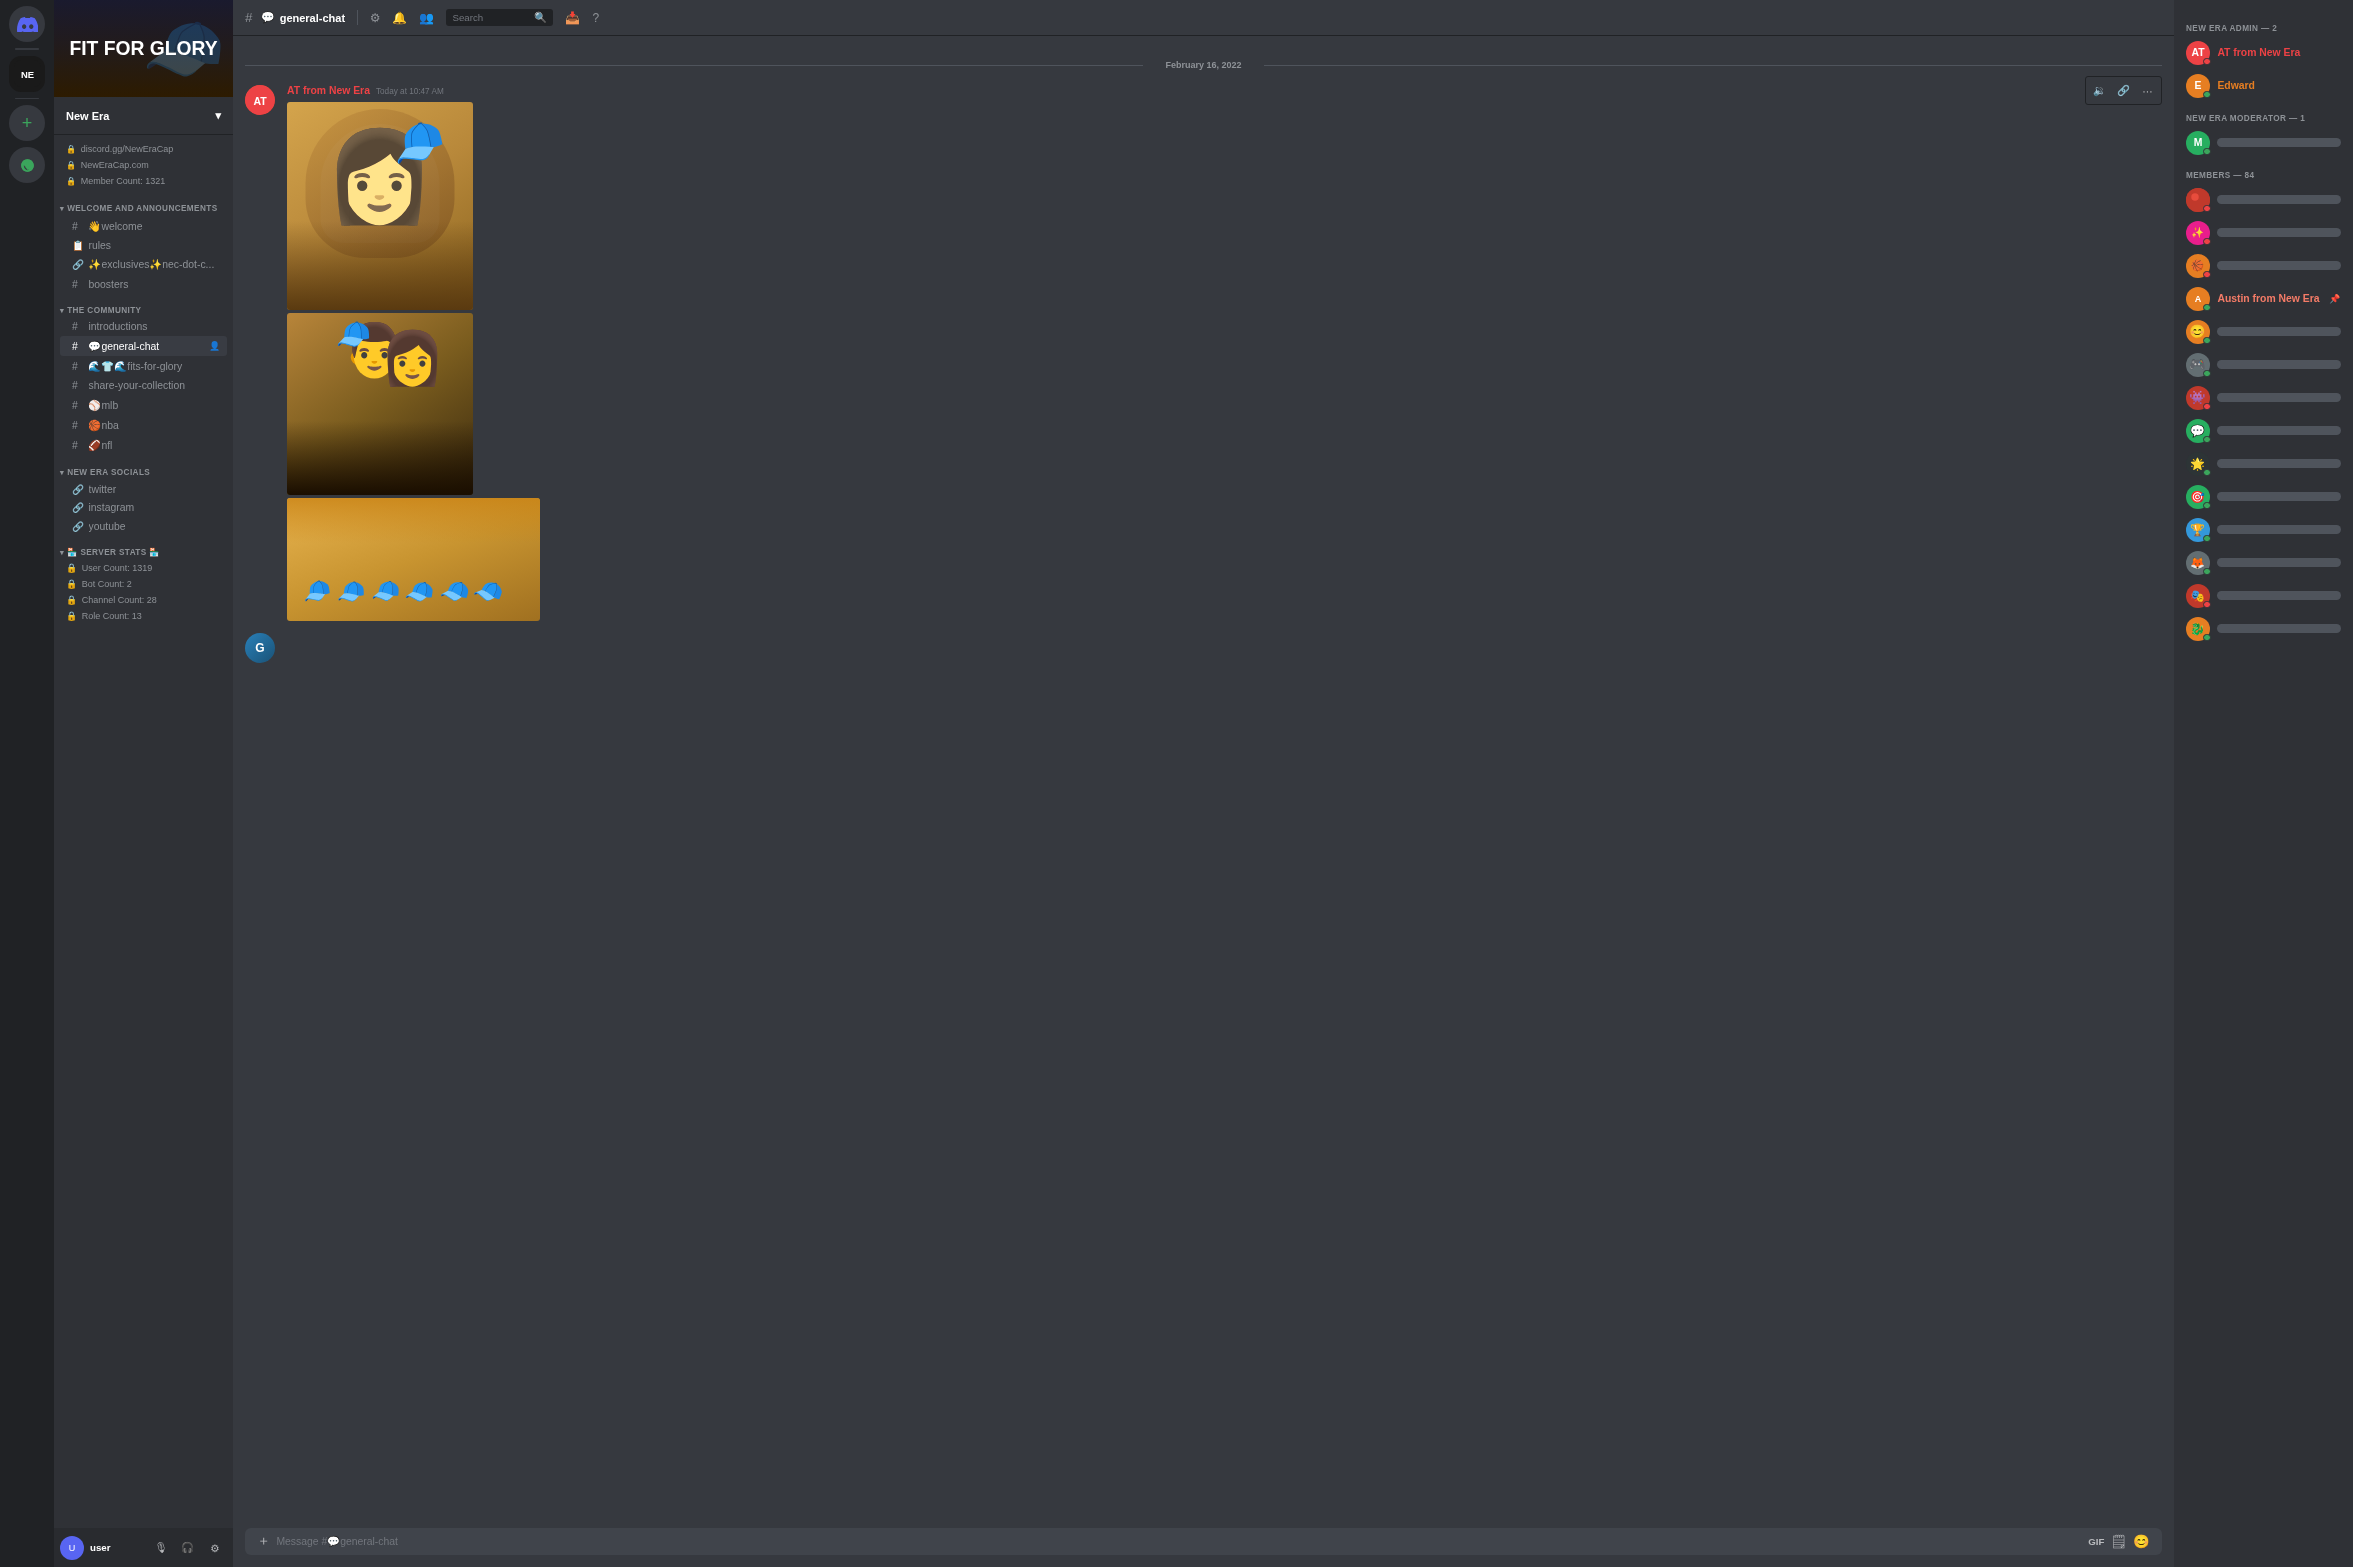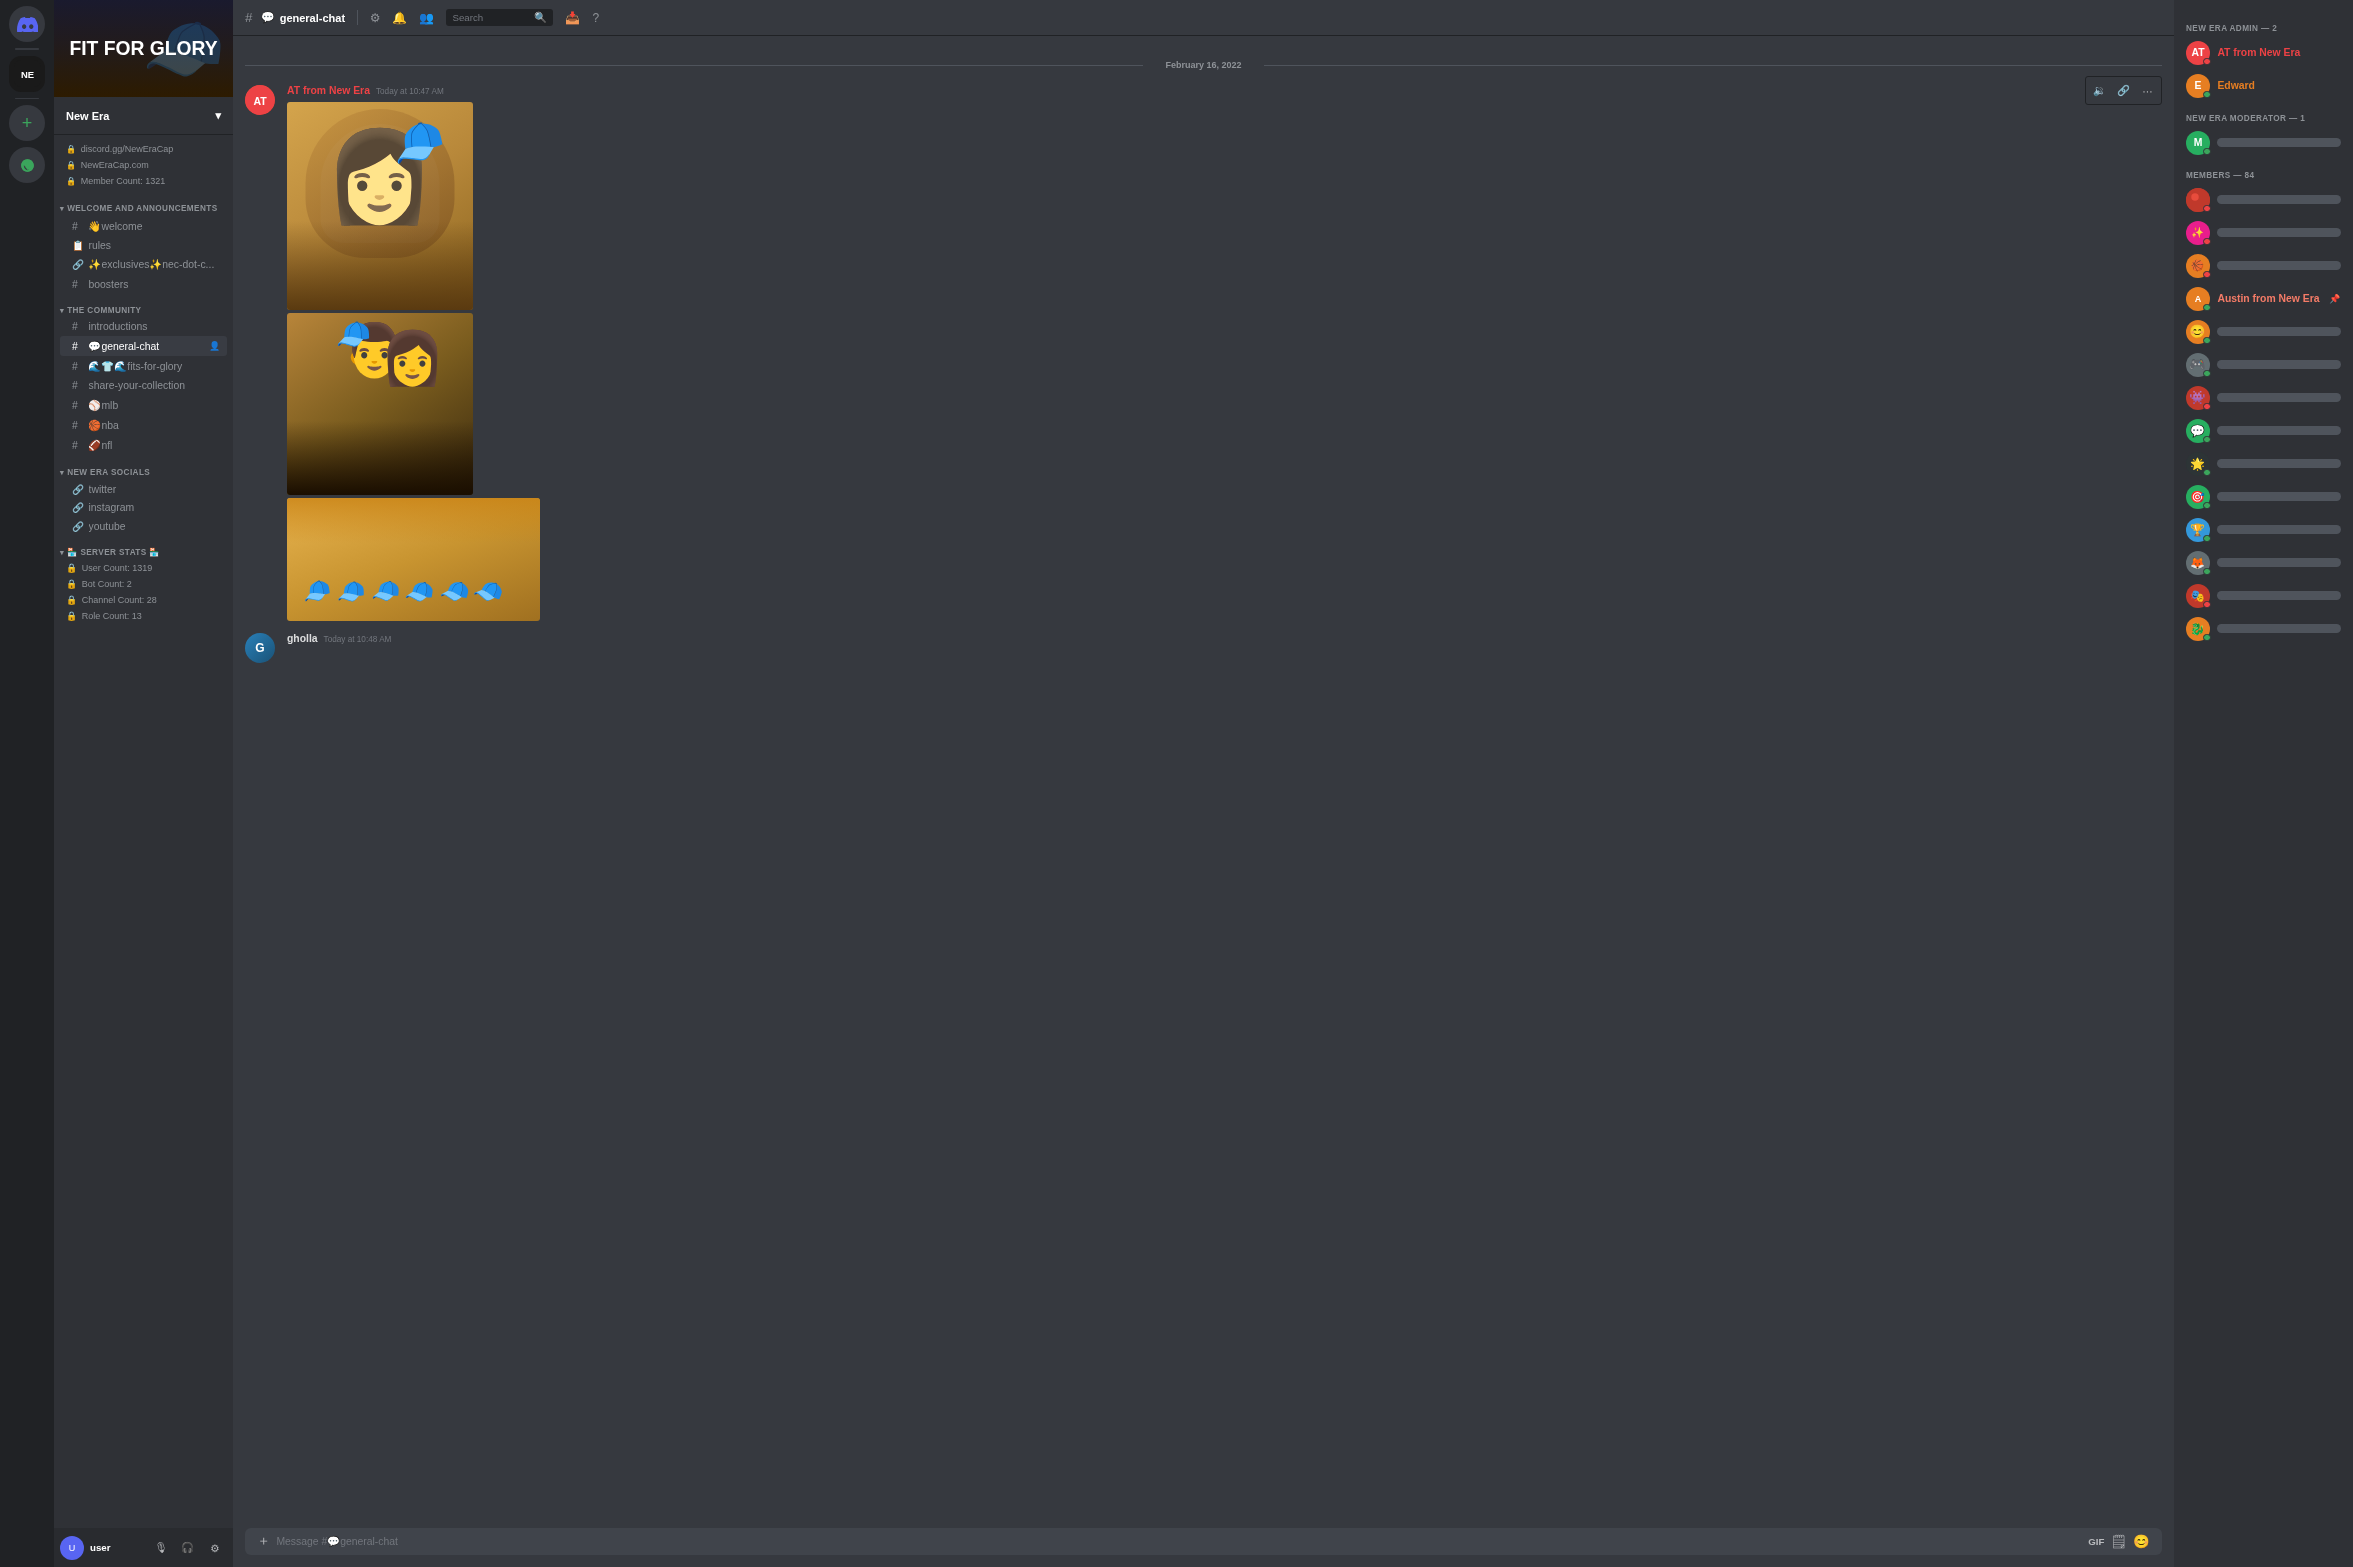--- a/index.html
+++ b/index.html
@@ -723,26 +723,20 @@
               <span style="font-size:24px;transform:rotate(15deg);">🧢</span>
             </div>
             <div style="position:absolute;top:0;left:0;right:0;height:45px;background:linear-gradient(180deg,rgba(200,130,20,0.8),transparent);"></div>
           </div>
         </div>
       </div>
     </div>
 
     <div class="message-group" style="margin-top:6px;">
       <div class="avatar" style="background:linear-gradient(135deg,#2980b9,#1a5276);border-radius:50%;width:30px;height:30px;display:flex;align-items:center;justify-content:center;font-size:12px;font-weight:700;color:#fff;flex-shrink:0;">G</div>
-      <div class="message-content">
-        <div class="message-header">
-          <span class="msg-author" style="color:#dcddde;">gholla</span>
-          <span class="msg-timestamp">Today at 10:48 AM</span>
-        </div>
-      </div>
     </div>
   </div>
 
   <div class="chat-input-area">
     <div class="chat-input-box">
       <span class="input-icon">＋</span>
       <input class="chat-input" type="text" placeholder="Message #💬general-chat" style="">
       <span class="input-icon" style="font-size:9.7px;font-weight:700;color:#b9bbbe;">GIF</span>
       <span class="input-icon">🗒</span>
       <span class="input-icon">😊</span>

